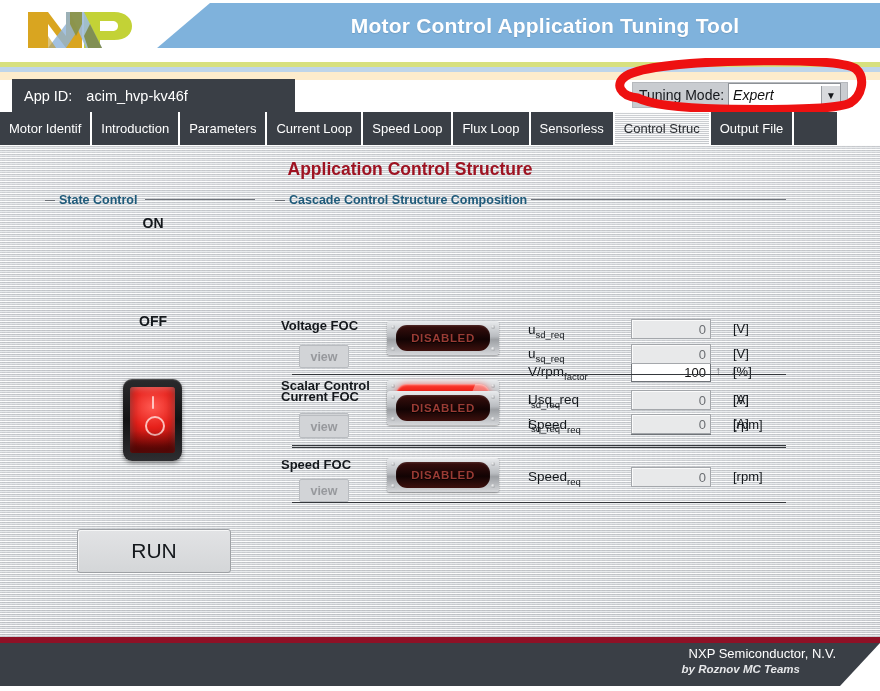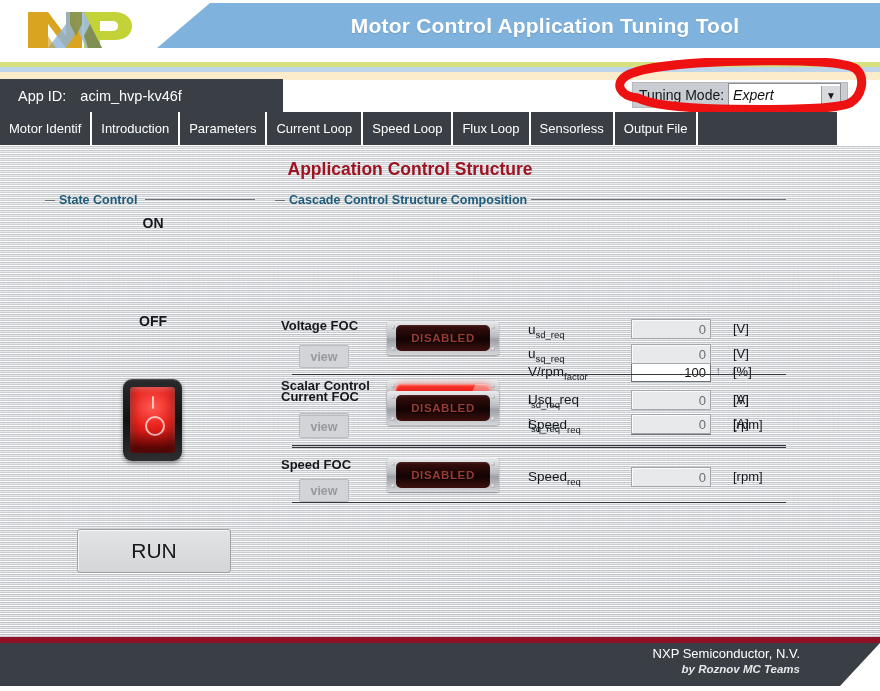--- a/index.html
+++ b/index.html
@@ -40,23 +40,23 @@
   .logo{position:absolute;left:26px;top:10px;width:112px;height:40px;}
   .band{position:absolute;left:0;width:880px;}
   .band-gold{top:55px;height:9px;background:linear-gradient(180deg,#f0c23a 0%,#e9c94f 50%,#dce07a 100%);}
   .band-lime{top:62px;height:5px;background:#d7e07e;}
   .band-blue{top:67px;height:6px;background:#bed5ea;}
   .band-cream{top:72px;height:8px;background:#fdeccc;}
   .band-white{top:80px;height:3px;background:#ffffff;}
 
   
   .appid{
-    position:absolute;left:0;top:79px;width:283px;height:33px;
+    position:absolute;left:12px;top:79px;width:283px;height:33px;
     background:#3a3f46;color:#ffffff;font-size:14.5px;
-    display:flex;align-items:center;padding-left:18px;box-sizing:border-box;
+    display:flex;align-items:center;padding-left:12px;box-sizing:border-box;
   }
   .appid .lbl{margin-right:14px;}
   .appid .val{}
 
   
   .tuning{
     position:absolute;left:632px;top:82px;width:216px;height:26px;
     background:#c9ccd0;border:1px solid #b6b9bd;
     display:flex;align-items:center;box-sizing:border-box;padding:0 6px;
   }
@@ -136,21 +136,21 @@
   .led{
     position:absolute;width:112px;height:34px;border-radius:3px;
     background:linear-gradient(180deg,#e9ebed 0%,#b9bcc0 45%,#9da0a4 55%,#d5d7da 100%);
     box-shadow:0 1px 2px rgba(0,0,0,.35);
     padding:4px 9px;box-sizing:border-box;
   }
   .led .screw{position:absolute;width:4px;height:4px;border-radius:50%;background:radial-gradient(circle at 35% 30%,#f2f3f4,#8d9094);}
   .led .s1{left:4px;top:4px;} .led .s2{right:4px;top:4px;}
   .led .s3{left:4px;bottom:4px;} .led .s4{right:4px;bottom:4px;}
   .led-face{
-    width:100%;height:100%;border-radius:5px;position:relative;overflow:hidden;
+    width:100%;height:100%;border-radius:11px;position:relative;overflow:hidden;
     display:flex;align-items:center;justify-content:center;
     font-size:11.5px;font-weight:bold;letter-spacing:.6px;
   }
   .led-on .led-face{
     background:linear-gradient(180deg,#ff3b30 0%,#e00f08 48%,#b30a05 52%,#ec1a12 100%);
     color:#ffffff;text-shadow:0 1px 1px rgba(0,0,0,.5);
     box-shadow:inset 0 1px 2px rgba(255,255,255,.55), 0 0 6px rgba(255,40,30,.55);
   }
   .led-on .led-face:after{
     content:"";position:absolute;right:-6px;top:-14px;width:28px;height:70px;
@@ -177,21 +177,21 @@
   .unit{position:absolute;font-size:13px;color:#14181c;}
   .spin{position:absolute;font-size:12px;color:#6e7176;letter-spacing:3px;}
   .sep{position:absolute;border-top:1px solid #35383c;height:0;}
 
   
   .foot-red{position:absolute;left:0;top:637px;width:880px;height:6px;background:#8f1126;}
   .foot-dark{
     position:absolute;left:0;top:643px;width:880px;height:43px;background:#3a3f46;
     clip-path:polygon(0 0, 880px 0, 880px 0, 840px 43px, 0 43px);
   }
-  .foot-l1{position:absolute;left:0;top:646px;width:800px;text-align:right;color:#ffffff;font-size:13px;}
+  .foot-l1{position:absolute;left:0;top:646px;width:800px;text-align:right;color:#ffffff;font-size:13px;padding-left:36px;}
   .foot-l2{position:absolute;left:0;top:663px;width:800px;text-align:right;color:#e6e7e9;font-size:11.5px;font-style:italic;font-weight:bold;}
   .edge-bottom{position:absolute;left:0;top:686px;width:880px;height:5px;background:#ffffff;}
 </style>
 </head>
 <body>
 
 <div class="app">
 
   <div class="header">
     <div class="hdr-blue"></div>
@@ -253,20 +253,23 @@
         <span>Current Loop</span>
       </div>
     <div class="tab">
         <span>Speed Loop</span>
       </div>
     <div class="tab">
         <span>Flux Loop</span>
       </div>
     <div class="tab">
         <span>Sensorless</span>
+      </div>
+    <div class="tab active">
+        <span>Control Struc</span>
       </div>
     <div class="tab">
         <span>Output File</span>
       </div>
     <div class="tab filler"></div>
   </div>
 
   <div class="main metal">
     <div class="page-title">Application Control Structure</div>
 

